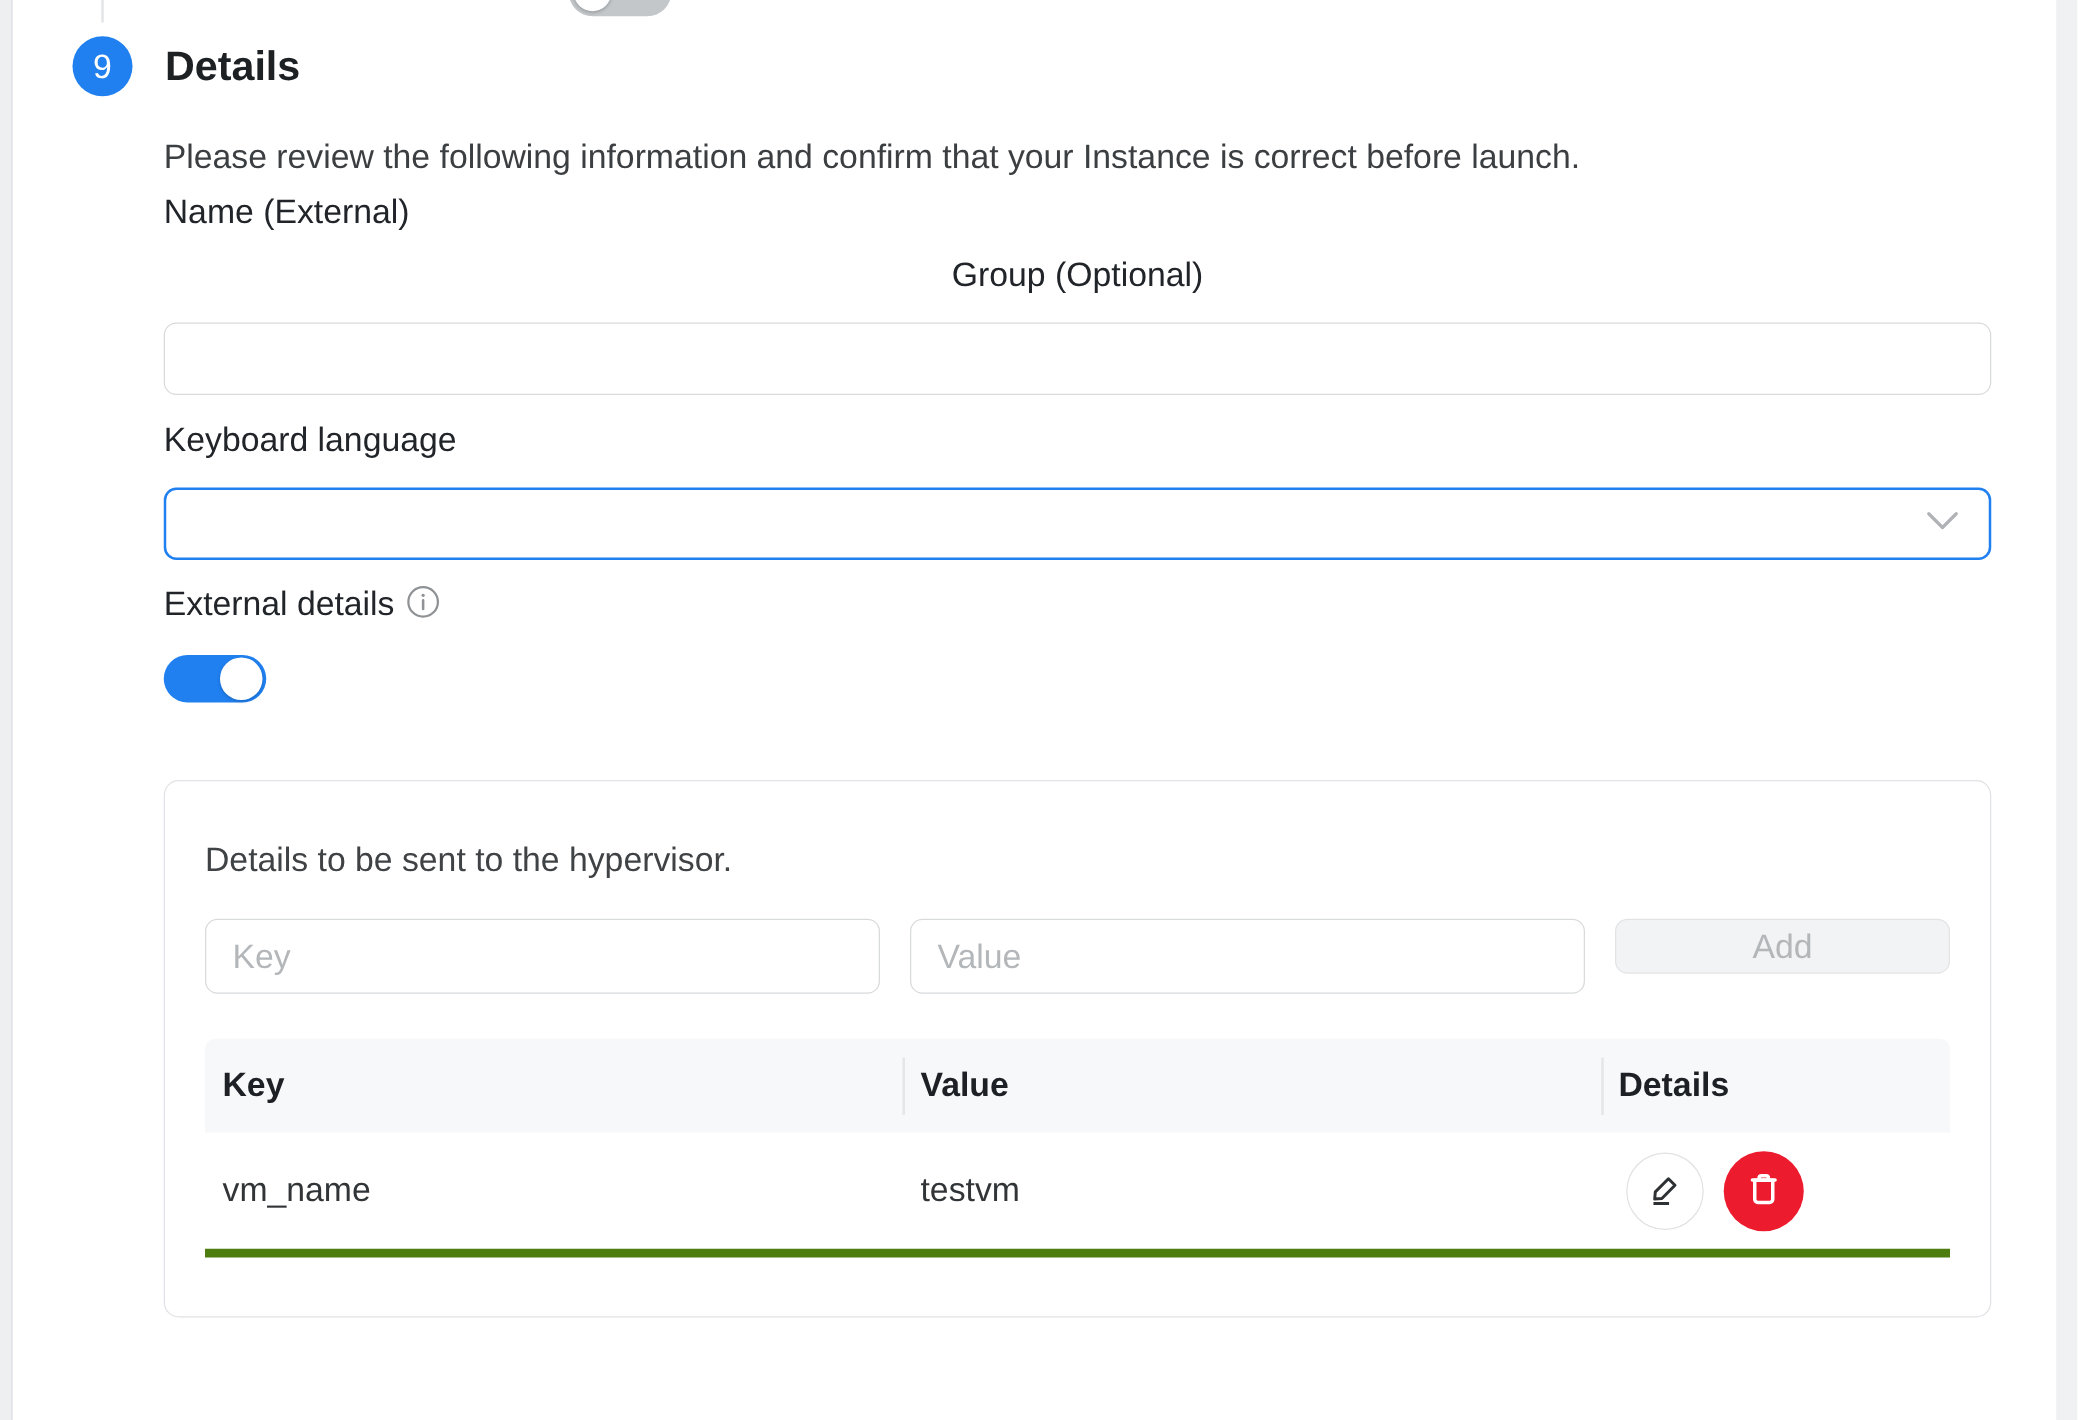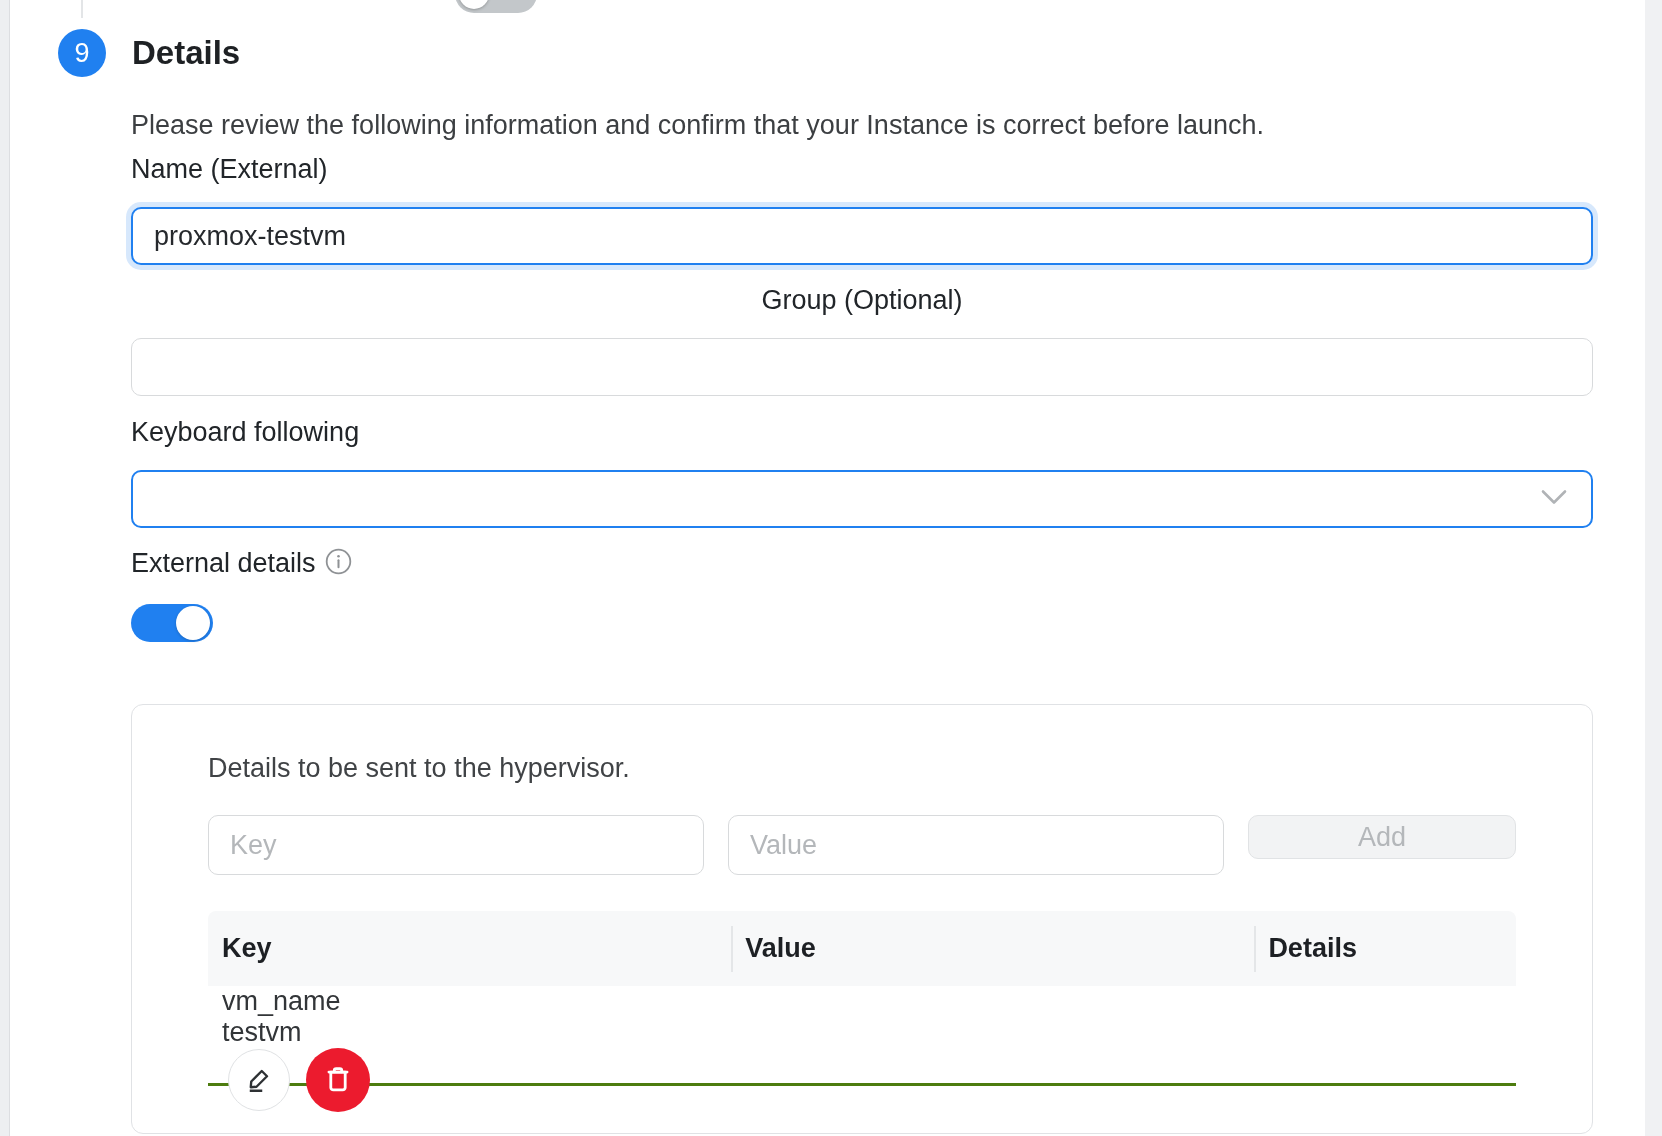--- a/index.html
+++ b/index.html
@@ -42,36 +42,36 @@
   .select-box .chevron{position:absolute;right:24px;top:50%;transform:translateY(-50%);}
 
   .external-row{margin-top:20px;display:flex;align-items:flex-start;gap:9px;}
   .info-icon{display:inline-flex;}
 
   .toggle{margin-top:25px;width:82px;height:38px;border-radius:19px;background:#c3c7ca;position:relative;}
   .toggle::after{content:'';position:absolute;left:4px;top:4px;width:30px;height:30px;border-radius:50%;background:#fff;box-shadow:0 1px 3px rgba(0,0,0,.2);}
   .toggle.on{background:var(--primary);}
   .toggle.on::after{left:auto;right:3px;top:2px;width:34px;height:34px;}
 
-  .panel{margin-top:62px;border:1px solid #e0e2e5;border-radius:12px;padding:48px 76px 47px;background:#fff;}
+  .panel{margin-top:62px;border:1px solid #e0e2e5;border-radius:12px;padding:48px 32px 47px;background:#fff;}
   .panel-desc{font-size:27px;color:#404346;}
 
   .kv-row{margin-top:31px;display:flex;gap:24px;height:60px;}
   .mini-input{flex:2;min-width:0;height:60px;border:1px solid var(--border-gray);border-radius:10px;padding:0 21px;font-size:27px;color:#26292d;font-family:inherit;outline:none;background:#fff;}
   .mini-input::placeholder{color:var(--placeholder);opacity:1;}
   .add-btn{flex:none;width:268px;height:44px;background:#f2f3f4;border:1px solid #e1e3e5;border-radius:10px;color:var(--placeholder);font-size:27px;font-family:inherit;display:flex;align-items:center;justify-content:center;cursor:default;}
 
   .kv-table{margin-top:36px;}
   .thead{display:flex;height:75px;background:#f7f8f9;border-radius:8px 8px 0 0;}
   .th{display:flex;align-items:center;height:100%;padding-left:14px;position:relative;font-weight:bold;font-size:27px;color:#1d2024;}
   .c1{width:40%;flex:none;}
   .c2{width:40%;flex:none;}
   .c3{flex:1;}
   .th.c2::before,.th.c3::before{content:'';position:absolute;left:0;top:15px;bottom:14px;width:2px;background:#e4e6e8;}
-  .trow{display:flex;height:100px;border-bottom:3px solid #4d7c0f;flex-direction:column;}
+  .trow{display:flex;height:100px;align-items:center;border-bottom:7px solid #4d7c0f;}
   .td{padding-left:14px;font-size:27px;color:#323538;display:flex;align-items:center;}
   .actions-cell{gap:16px;padding-left:20px;}
   .icon-btn{border:none;padding:0;display:flex;align-items:center;justify-content:center;border-radius:50%;cursor:pointer;}
   .edit-btn{width:62px;height:62px;background:#fff;border:1px solid #e0e2e4;}
   .delete-btn{width:64px;height:64px;background:var(--danger);}
 </style>
 </head>
 <body>
 
 <div class="left-strip"></div>
@@ -82,26 +82,25 @@
 <div class="content">
 
   <div class="step-row">
     <div class="step-circle">9</div>
     <div class="step-title">Details</div>
   </div>
 
   <div class="description">Please review the following information and confirm that your Instance is correct before launch.</div>
 
   <div class="field-label">Name (External)</div>
-  <input class="text-input focused" type="text" value="proxmox-testvm" style="">
 
   <div class="field-label spaced">Group (Optional)</div>
   <input class="text-input plain" type="text" value="" style="">
 
-  <div class="field-label" style="margin-top:21px">Keyboard following</div>
+  <div class="field-label" style="margin-top:21px">Keyboard language</div>
   <div class="select-box">
     <span class="chevron">
       <svg width="26" height="15" viewBox="0 0 26 15" fill="none">
         <path d="M2 2 L13 13 L24 2" stroke="#b0b3b6" stroke-width="2.6" stroke-linecap="round" stroke-linejoin="round"></path>
       </svg>
     </span>
   </div>
 
   <div class="external-row">
     <span class="field-label" style="margin-top:0">External details</span>

